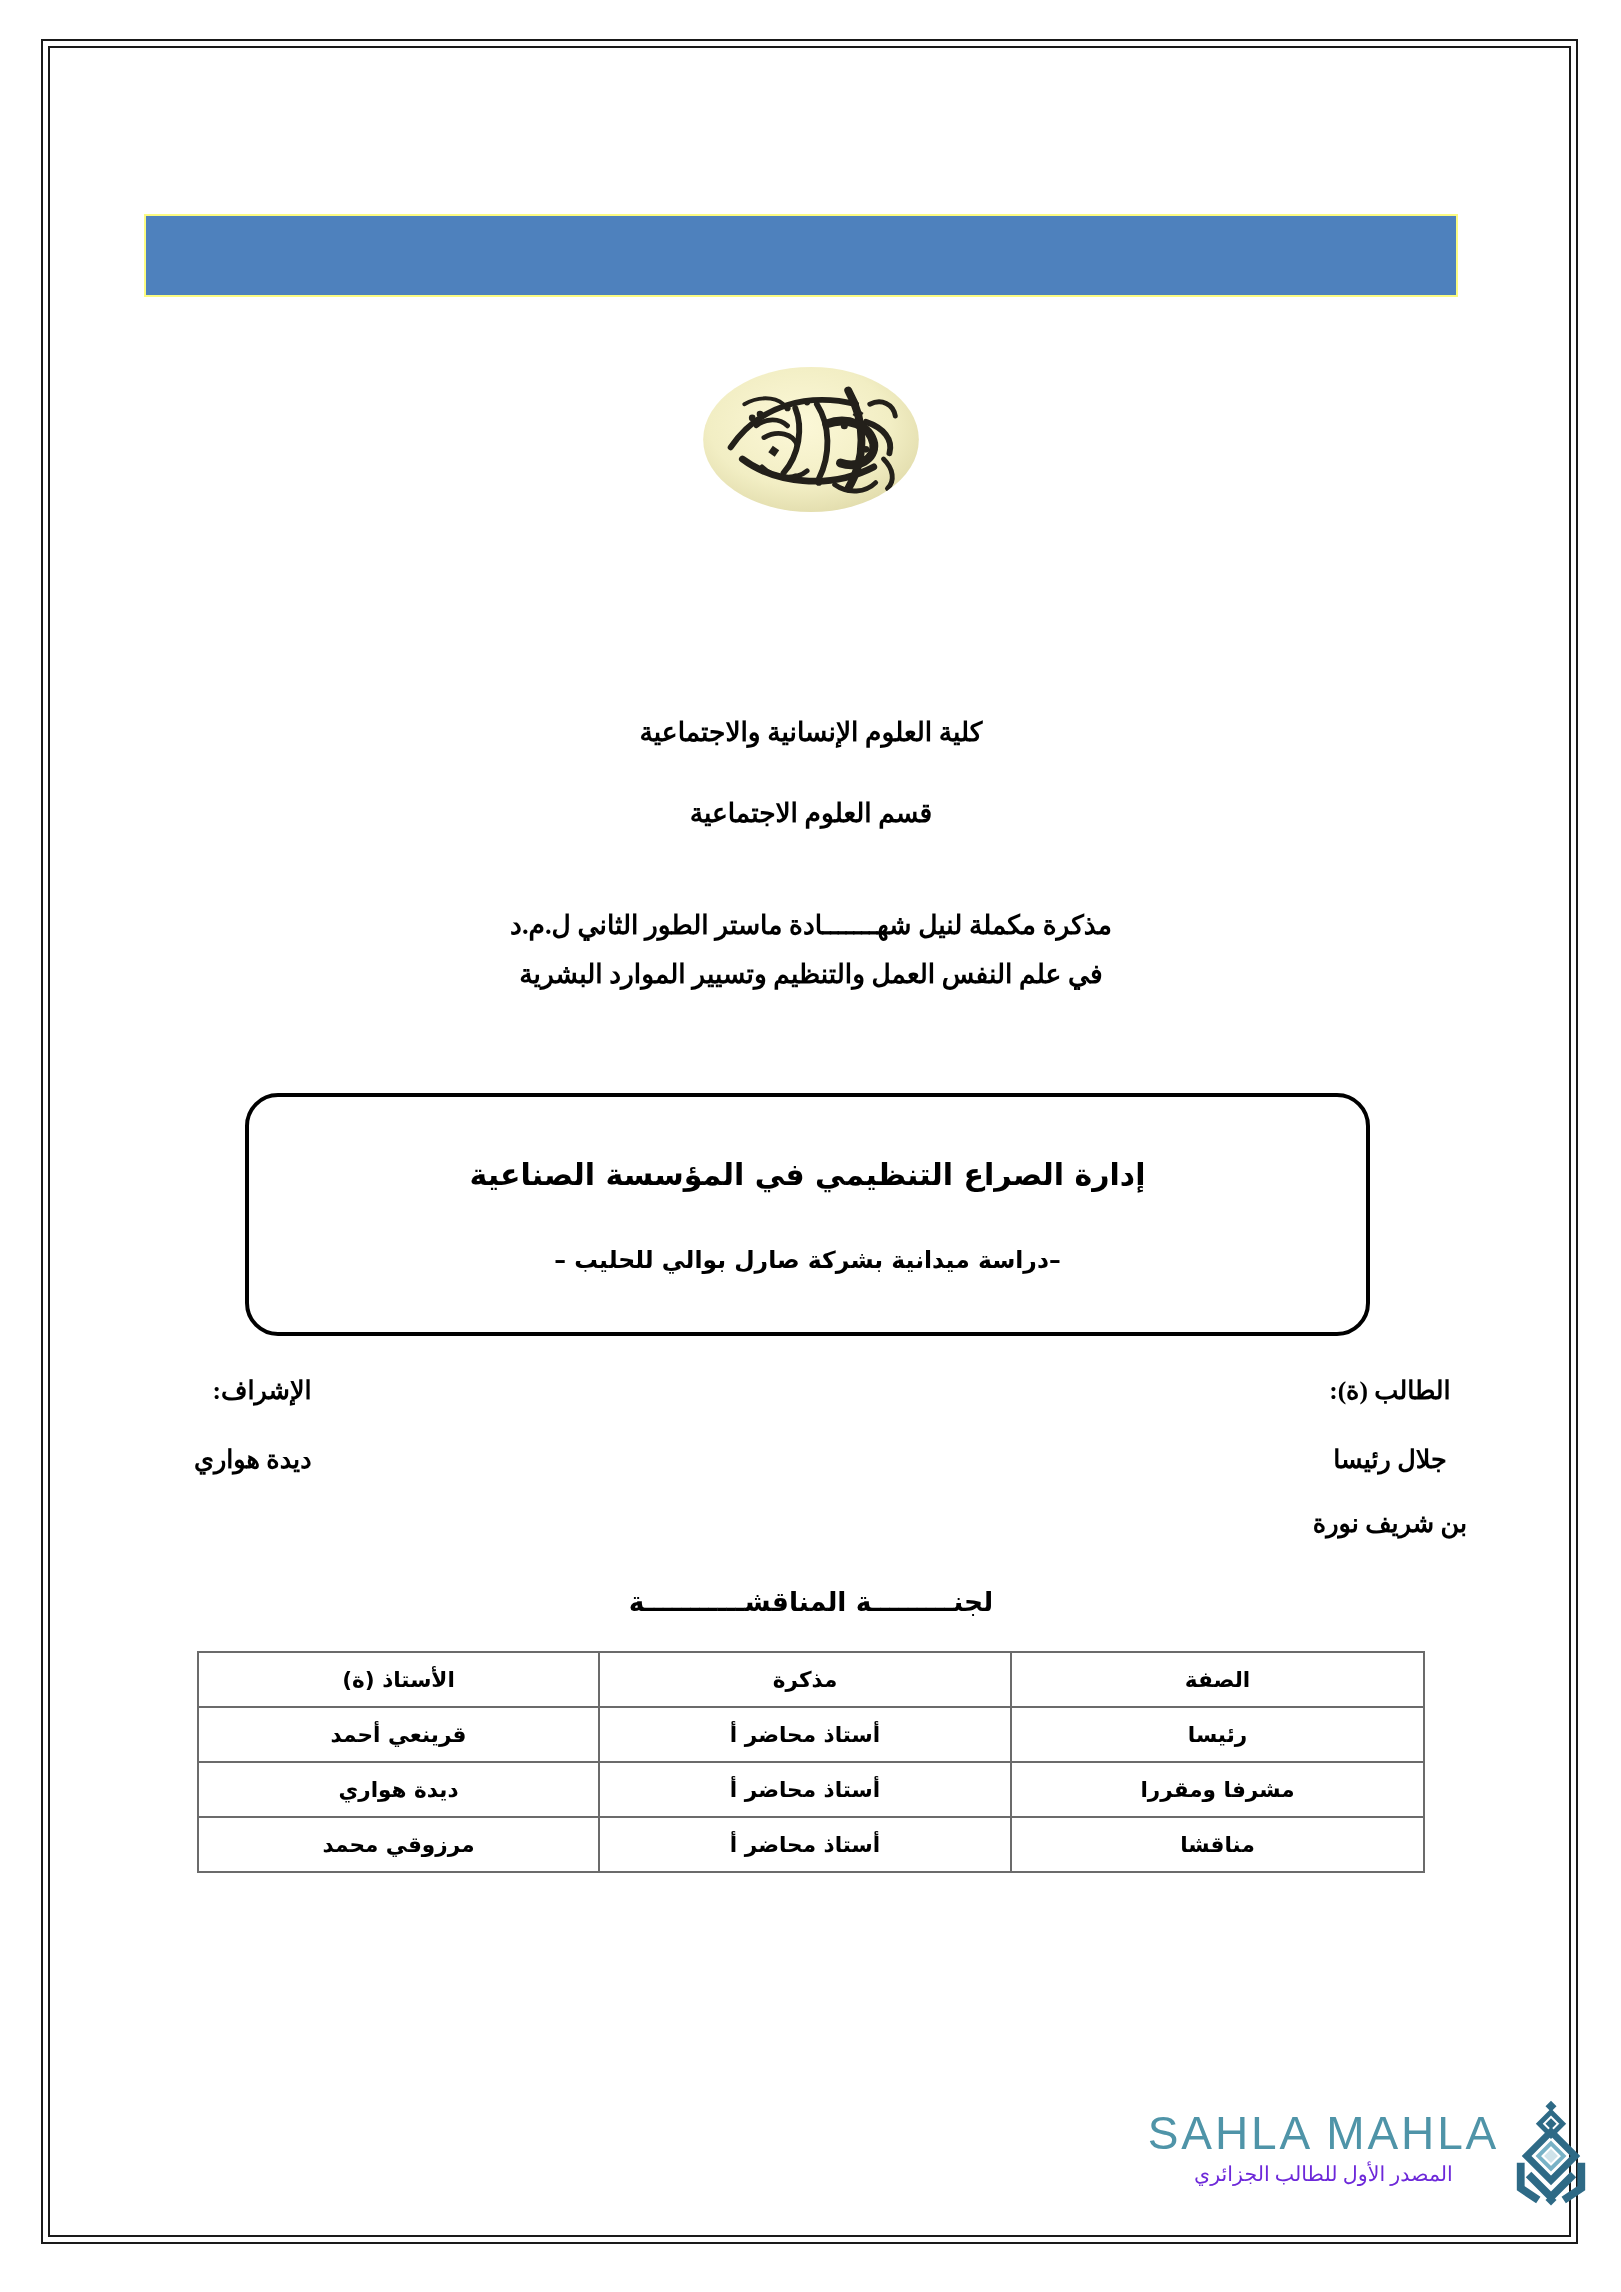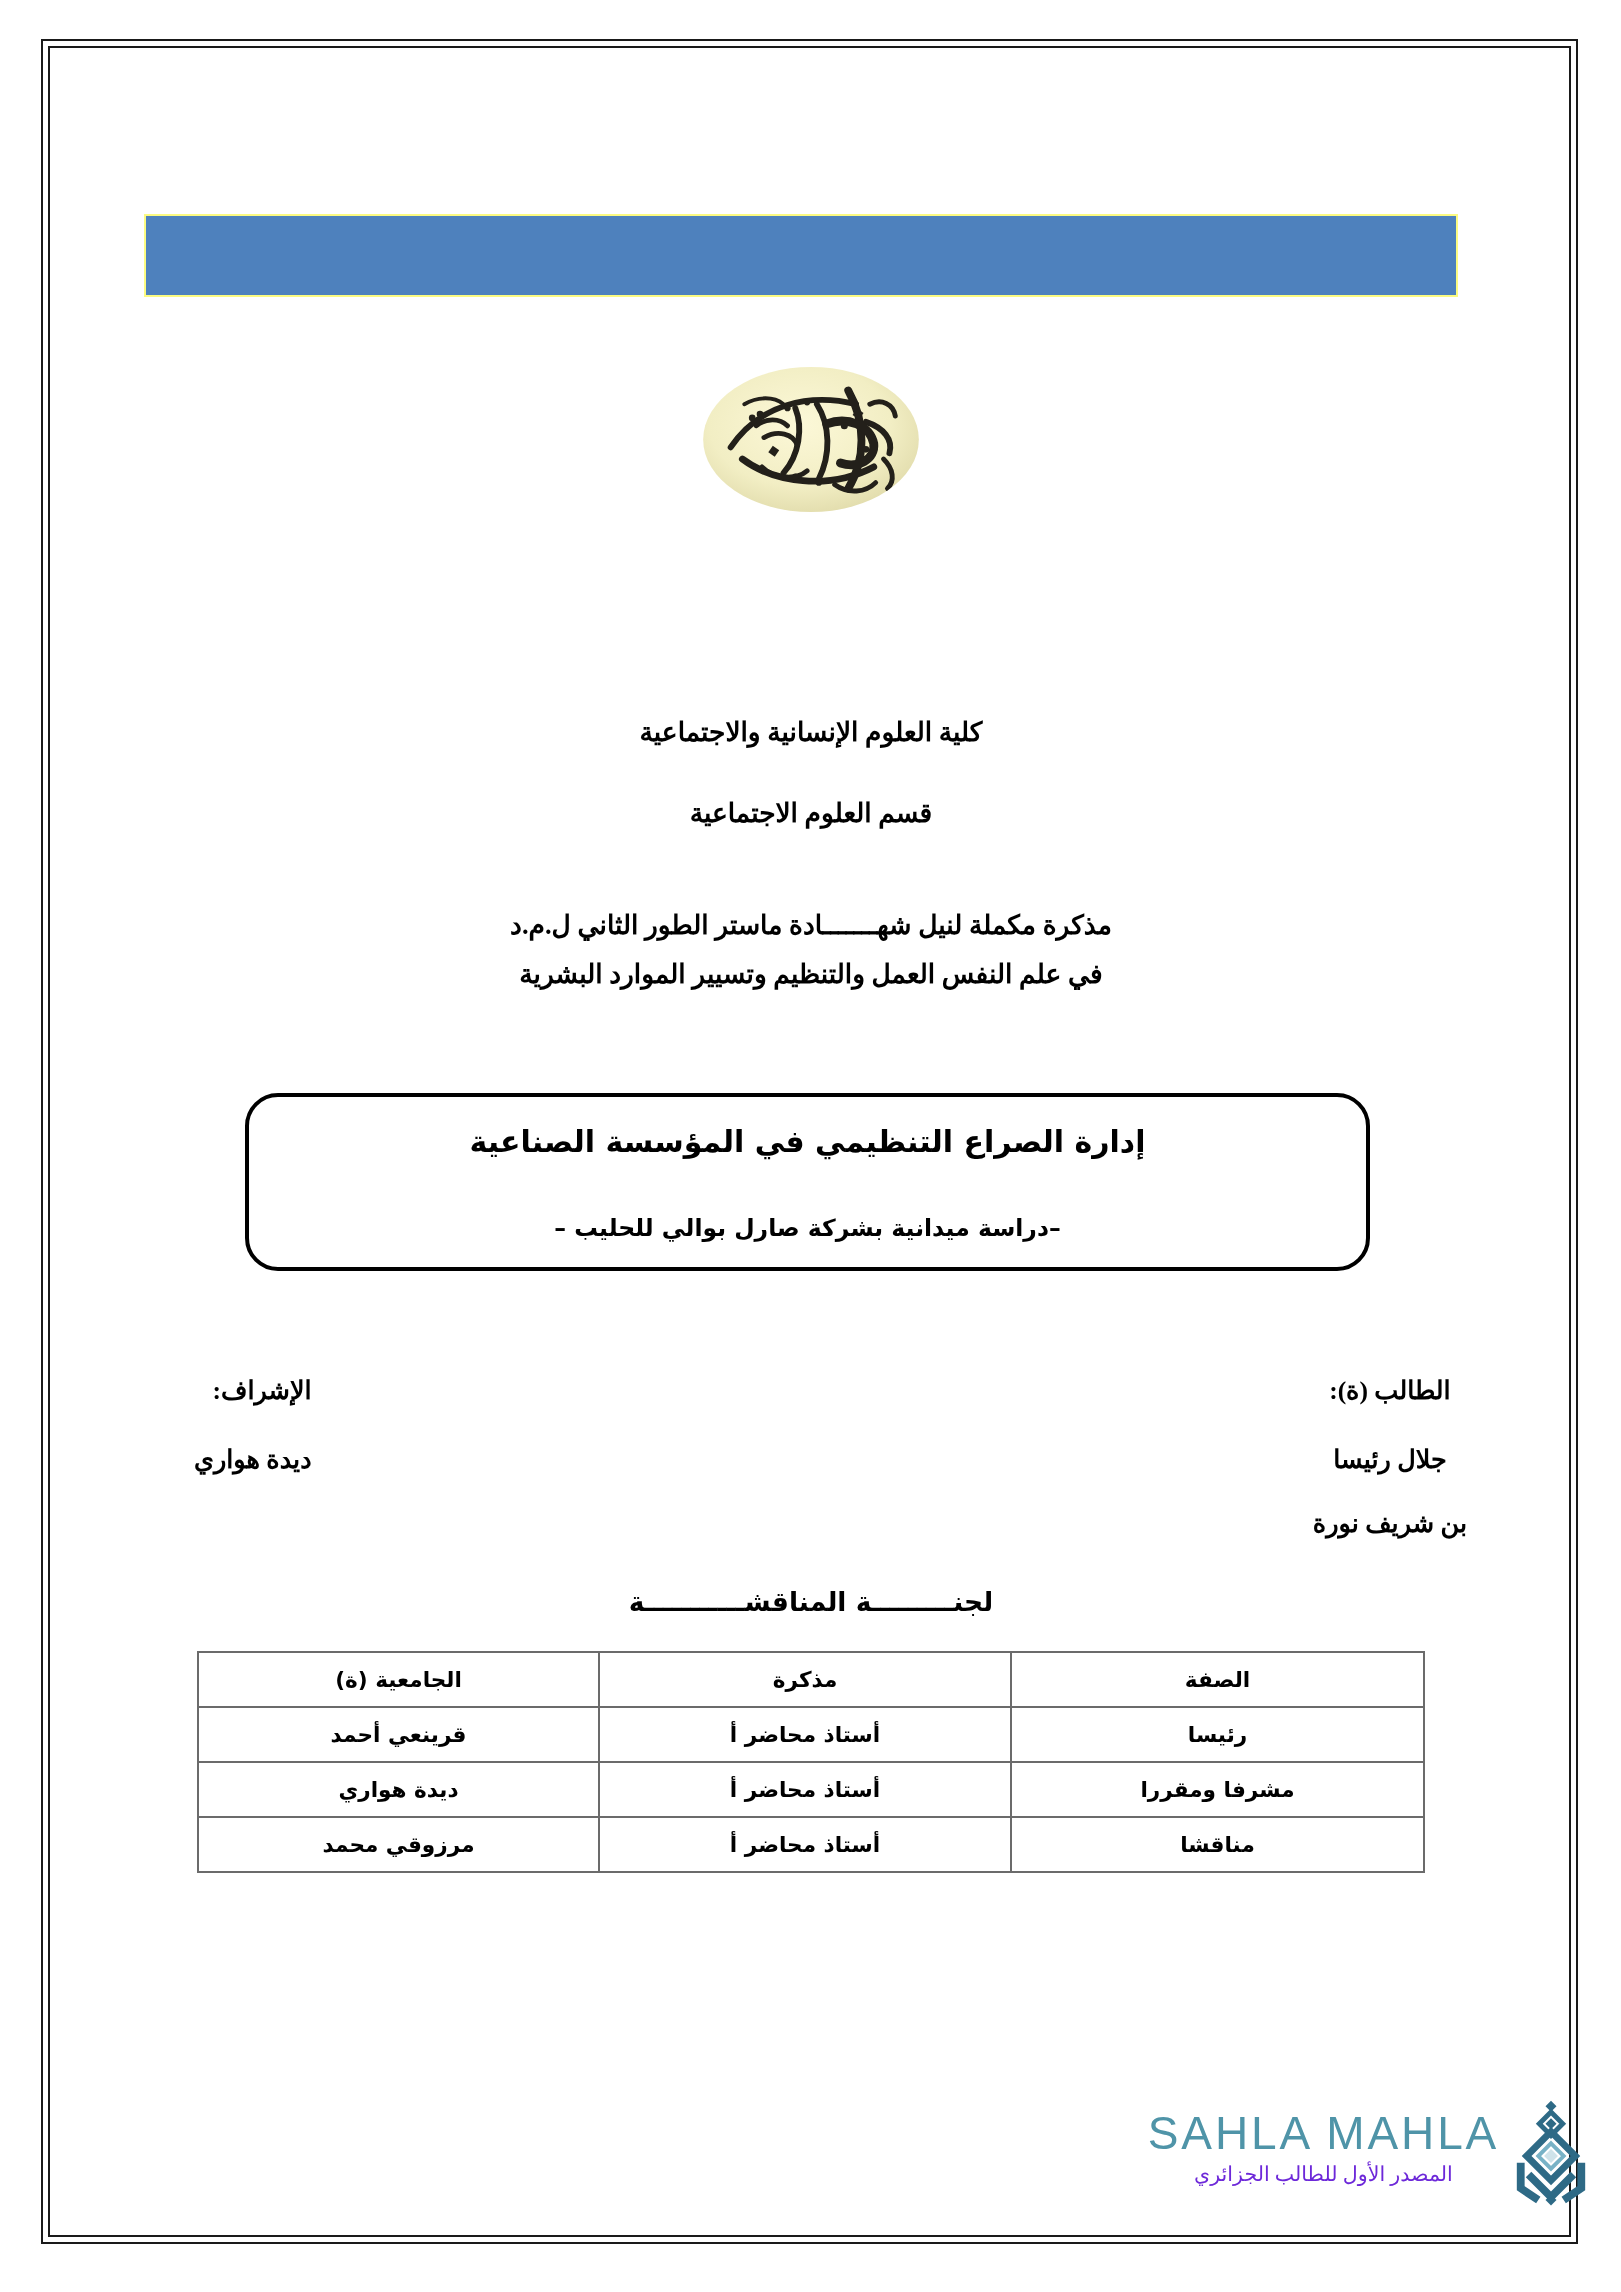--- a/index.html
+++ b/index.html
@@ -90,21 +90,21 @@
   #h-dept    { top: 738px; }
   #h-degree1 { top: 850px; }
   #h-degree2 { top: 899px; }
 
   
   #title-box {
     position: absolute;
     left: 186px;
     top: 1034px;
     width: 1125px;
-    height: 178px;
+    height: 243px;
     border: 4.9px solid #000;
     border-radius: 33px;
     box-sizing: border-box;
     display: flex;
     flex-direction: column;
     justify-content: center;
     align-items: center;
   }
   #title-main {
     font-family: "DejaVu Sans", "Liberation Sans", sans-serif;
@@ -318,21 +318,21 @@
   <table id="jury-table">
     <colgroup>
         <col class="c1">
         <col class="c2">
         <col class="c3">
       </colgroup>
     <thead>
       <tr>
         <th>الصفة</th>
         <th>مذكرة</th>
-        <th>الجامعية (ة)</th>
+        <th>الأستاذ (ة)</th>
       </tr>
     </thead>
     <tbody>
       <tr>
         <td>رئيسا</td>
         <td>أستاذ محاضر أ</td>
         <td>قرينعي أحمد</td>
       </tr>
       <tr>
         <td>مشرفا ومقررا</td>

